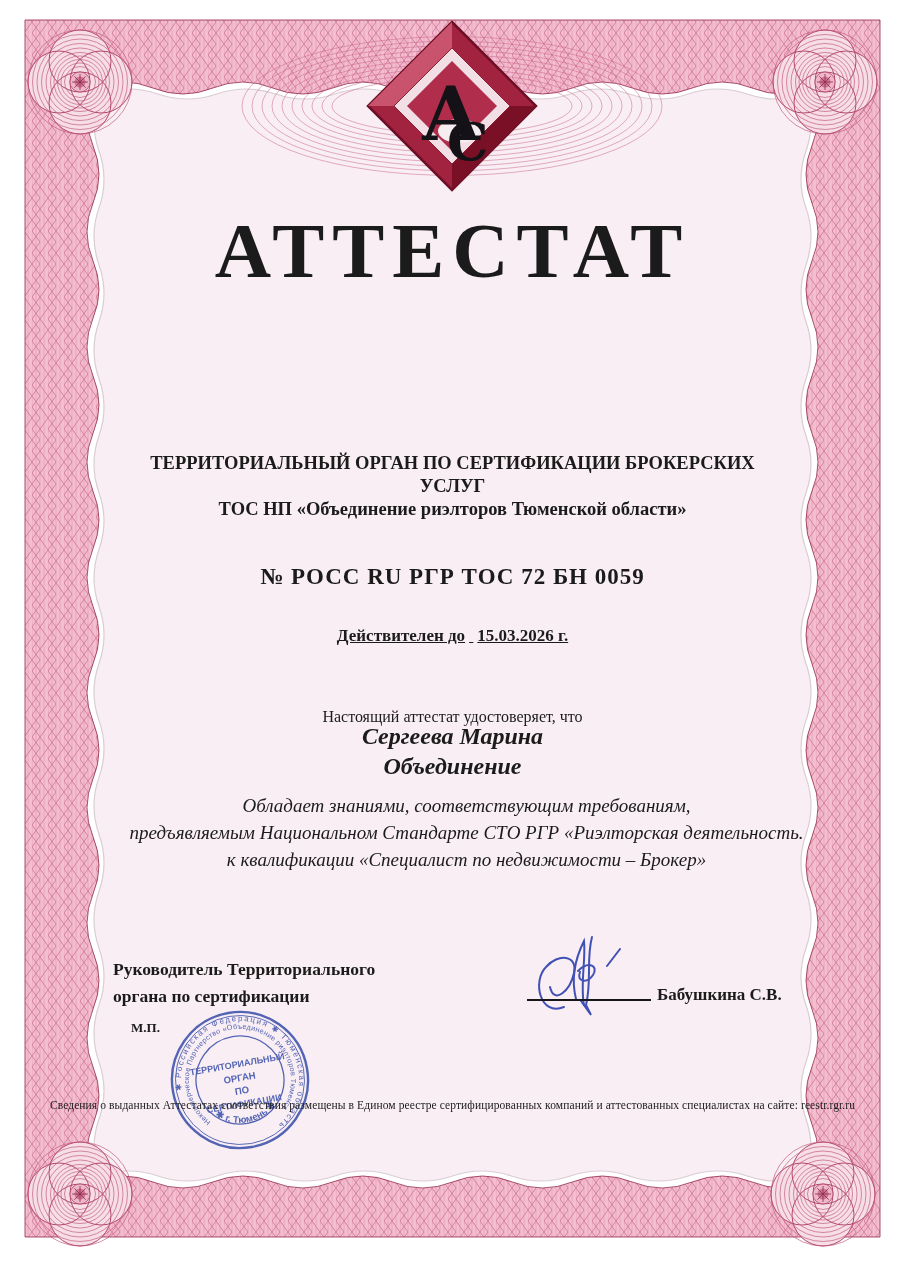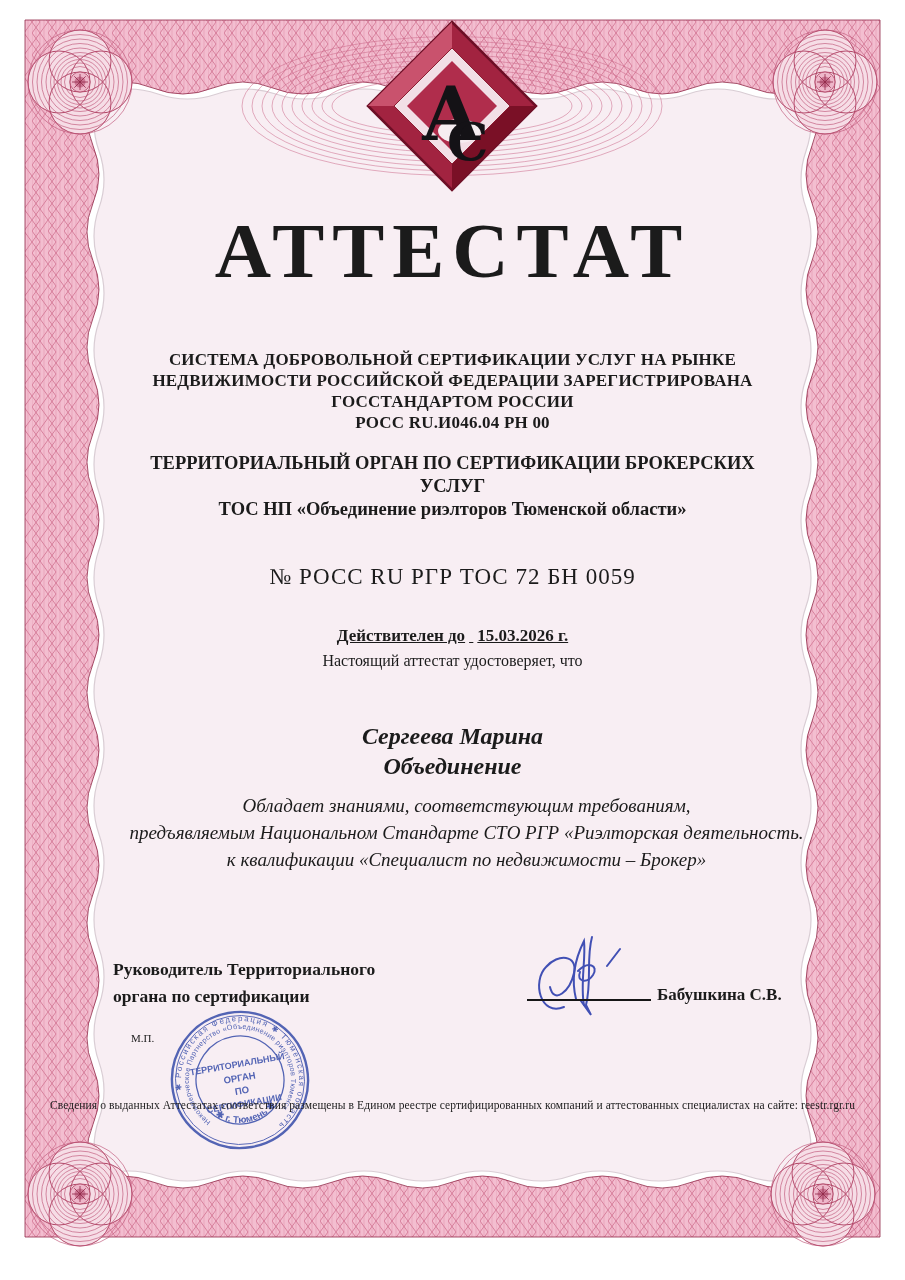--- a/index.html
+++ b/index.html
@@ -3,28 +3,28 @@
 <meta charset="utf-8">
 <style>
   html,body{margin:0;padding:0;}
   .page{position:relative;width:905px;height:1280px;background:#ffffff;overflow:hidden;
         font-family:"Liberation Serif",serif;color:#1b1b1b;}
   .layer{position:absolute;left:0;top:0;}
   .txt{position:absolute;left:0;right:0;text-align:center;}
   #title{top:212px;font-size:78px;font-weight:bold;letter-spacing:8px;line-height:1;}
   #sys{top:349px;font-size:17px;font-weight:bold;line-height:21px;letter-spacing:.2px;}
   #org{top:452px;font-size:18.5px;font-weight:bold;line-height:23px;}
-  #num{top:564px;font-size:23px;font-weight:normal;letter-spacing:1px;}
+  #num{top:564px;font-size:23px;font-weight:bold;letter-spacing:1px;}
   #valid{top:626px;font-size:17px;font-weight:bold;text-decoration:underline;}
   #valid span{margin:0 4px;}
-  #certifies{top:652px;font-size:16px;}
+  #certifies{top:708px;font-size:16px;}
   #holder{top:721px;font-size:24px;font-weight:bold;font-style:italic;line-height:30px;}
   #qual{top:792px;font-size:19px;font-style:italic;line-height:27px;padding-left:28px;}
   #role{position:absolute;left:113px;top:956px;font-size:17.5px;font-weight:bold;line-height:27px;text-align:left;}
-  #mp{position:absolute;left:131px;top:1020px;font-size:11px;font-weight:normal;margin-top:12px;}
+  #mp{position:absolute;left:131px;top:1020px;font-size:13px;font-weight:bold;}
   #sigline{position:absolute;left:527px;top:978px;width:124px;height:21px;border-bottom:2px solid #161616;}
   #signer{position:absolute;left:657px;top:985px;font-size:17px;font-weight:bold;text-align:center;}
   #footer{top:1099px;font-size:11.5px;letter-spacing:.1px;}
   #stamp-svg{position:absolute;left:130px;top:968px;}
   #sig-svg{position:absolute;left:520px;top:925px;}
 </style>
 </head>
 <body>
 
 <div class="page">
@@ -192,26 +192,20 @@
       <path d="M44 82 C20 92 12 56 26 42 C38 28 58 30 54 48 C50 66 34 80 30 62"></path>
       <path d="M56 74 C50 50 58 28 64 16 C66 34 60 60 64 80"></path>
       <path d="M72 12 C66 34 72 56 66 80 L71 90 L61 76"></path>
       <path d="M58 46 C68 36 79 40 73 50 C67 59 56 57 60 47"></path>
       <path d="M87 41 L100 24"></path>
     </g>
   </svg>
 
   <div id="title" class="txt">АТТЕСТАТ</div>
 
-  <div id="sys" class="txt">
-    <div>СИСТЕМА ДОБРОВОЛЬНОЙ СЕРТИФИКАЦИИ УСЛУГ НА РЫНКЕ</div>
-    <div>НЕДВИЖИМОСТИ РОССИЙСКОЙ ФЕДЕРАЦИИ ЗАРЕГИСТРИРОВАНА</div>
-    <div>ГОССТАНДАРТОМ РОССИИ</div>
-    <div>РОСС RU.И046.04 РН 00</div>
-  </div>
 
   <div id="org" class="txt">
     <div>ТЕРРИТОРИАЛЬНЫЙ ОРГАН ПО СЕРТИФИКАЦИИ БРОКЕРСКИХ</div>
     <div>УСЛУГ</div>
     <div>ТОС НП «Объединение риэлторов Тюменской области»</div>
   </div>
 
   <div id="num" class="txt">№ РОСС RU РГР ТОС 72 БН 0059</div>
 
   <div id="valid" class="txt">

